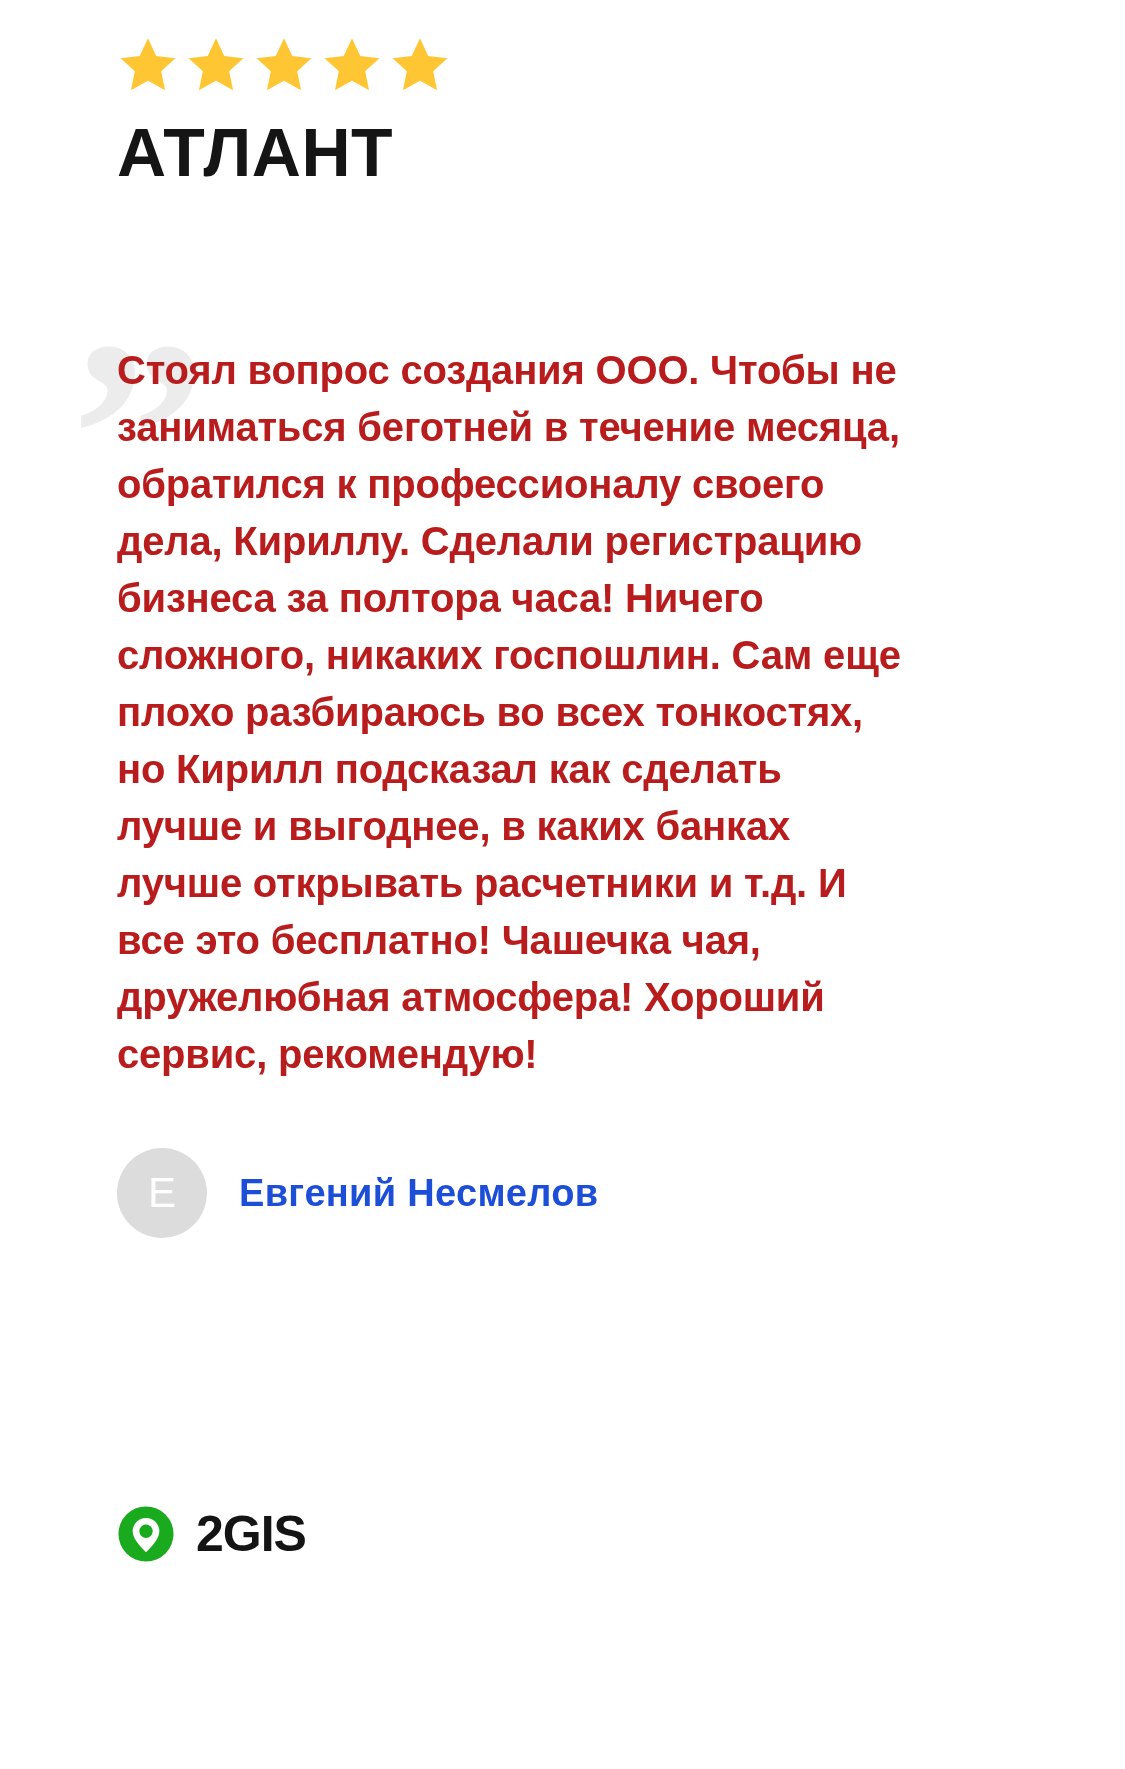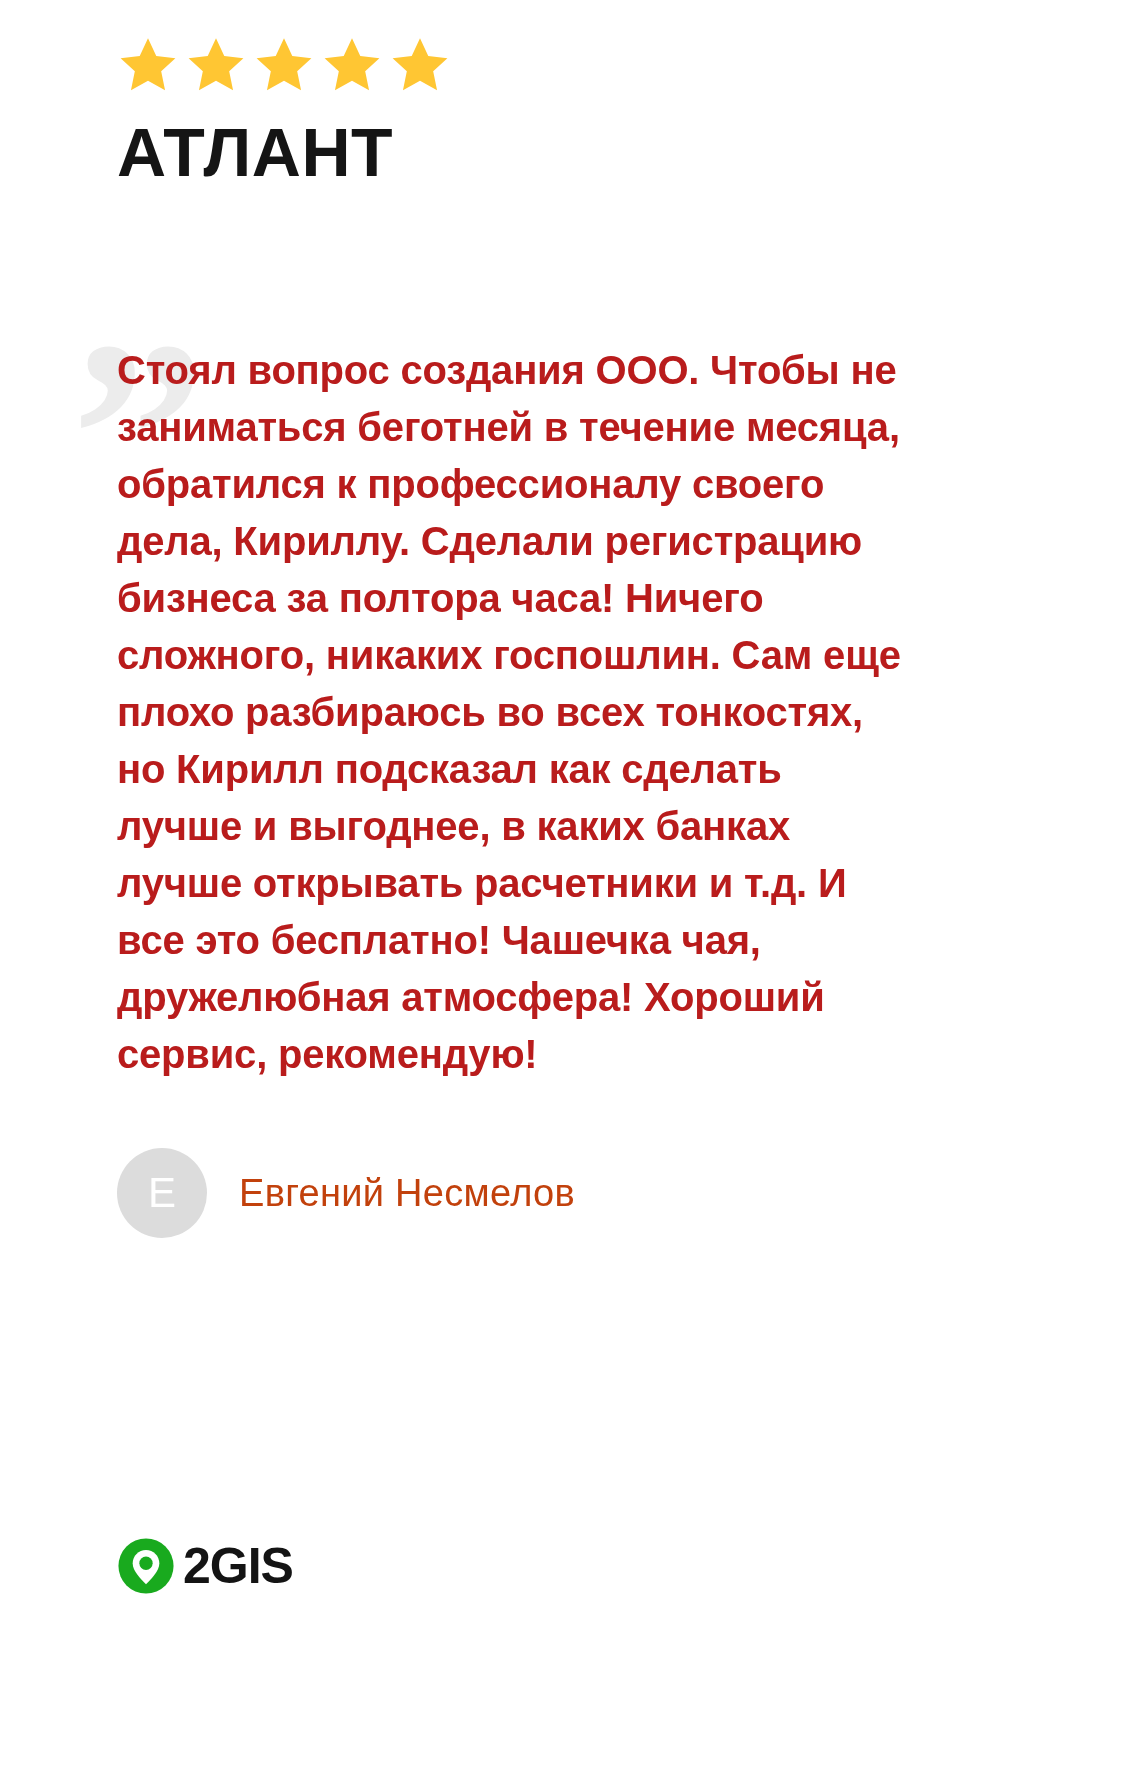--- a/index.html
+++ b/index.html
@@ -100,34 +100,33 @@
     color: #ffffff;
     font-size: 42px;
     font-weight: 400;
     display: flex;
     align-items: center;
     justify-content: center;
     line-height: 1;
   }
   .author-name {
     font-size: 38px;
-    font-weight: 400;
-    color: #c2410c;
+    font-weight: 700;
+    color: #1d4ed8;
     letter-spacing: 0.3px;
   }
 
   
   .brand {
     position: absolute;
     left: 116px;
     top: 1505px;
     display: flex;
     align-items: center;
-    gap: 8px;
-    margin-top: 32px;
+    gap: 21px;
   }
   .brand-mark {
     width: 58px;
     height: 58px;
     display: block;
   }
   .brand-name {
     font-size: 50px;
     font-weight: 700;
     letter-spacing: -1px;

